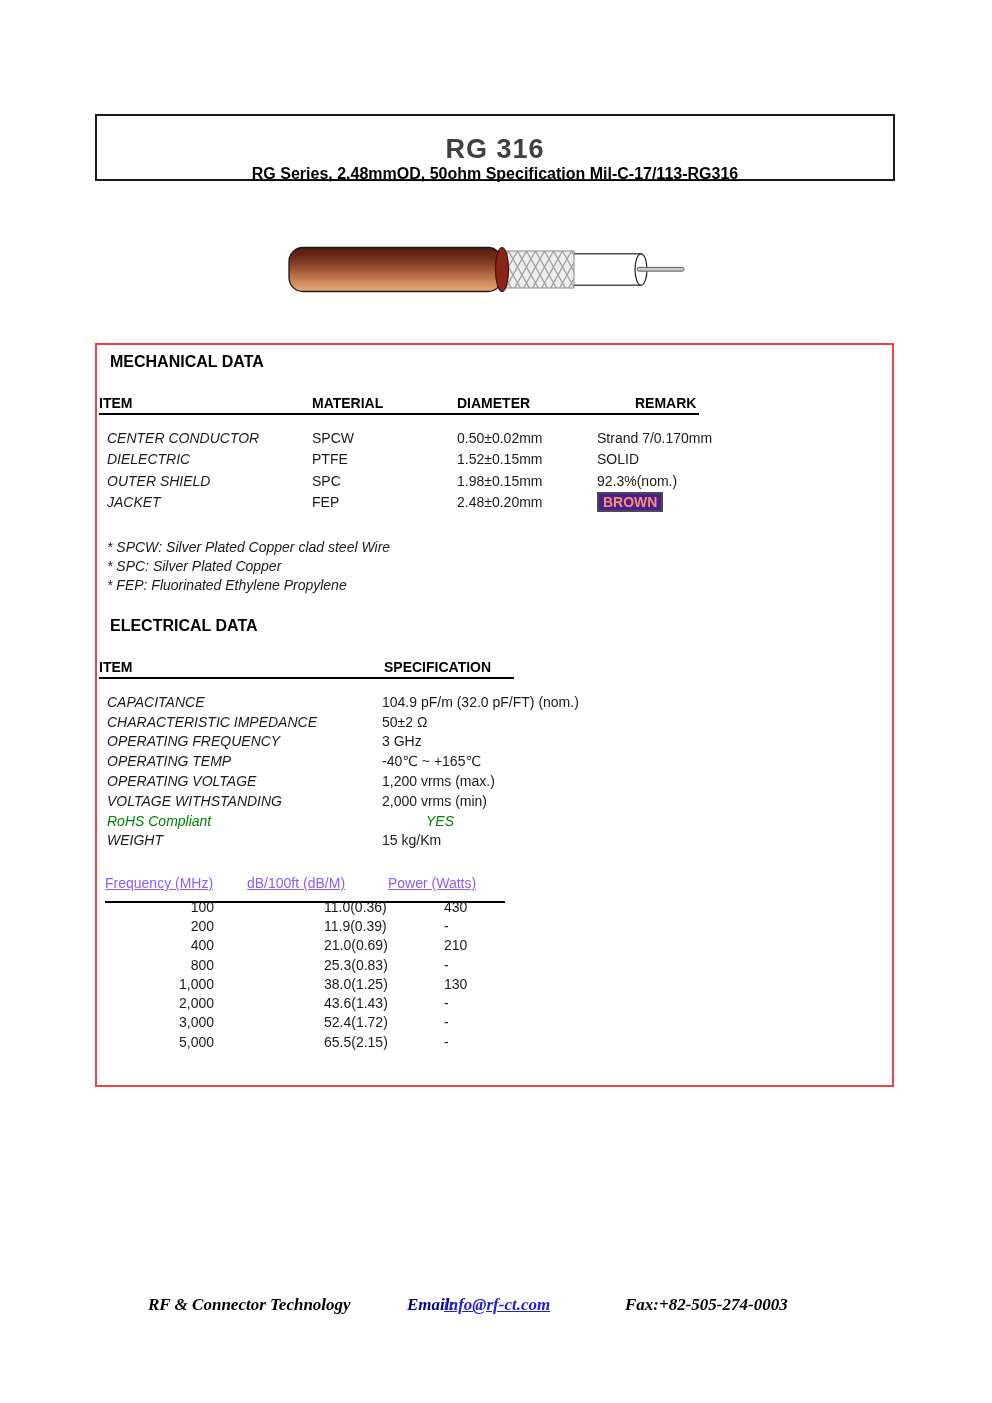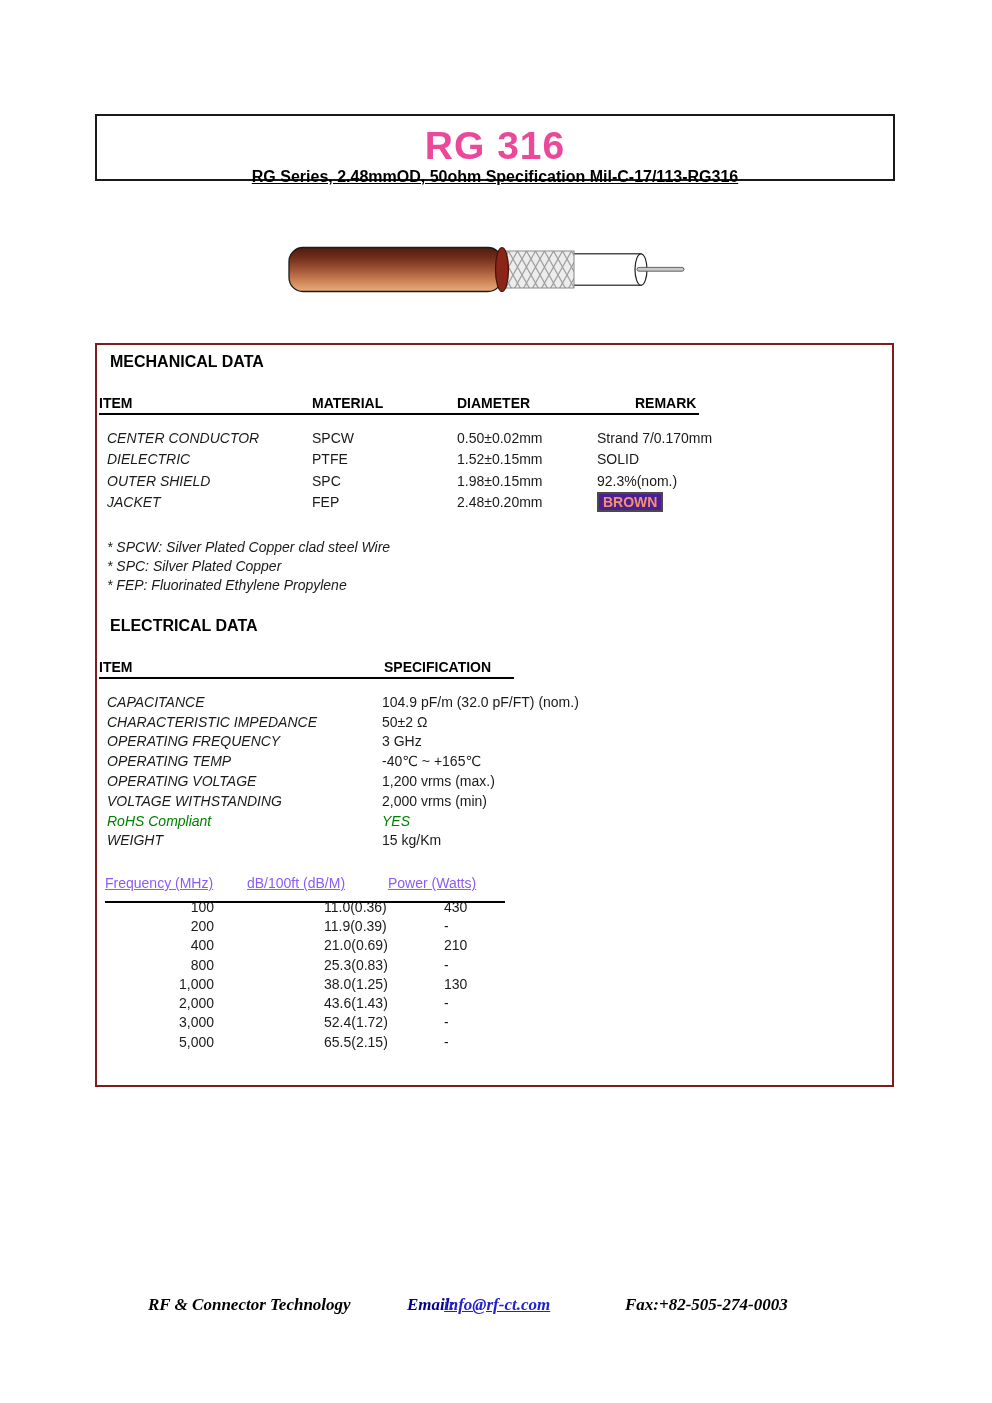--- a/index.html
+++ b/index.html
@@ -2,29 +2,29 @@
 <html><head>
 <meta charset="utf-8">
 <style>
   * { margin:0; padding:0; box-sizing:border-box; }
   body { background:#ffffff; font-family:"Liberation Sans","DejaVu Sans",sans-serif; color:#1a1a1a; }
   .page { position:relative; width:992px; height:1403px; background:#ffffff; overflow:hidden; }
 
   
   .title-box { position:absolute; left:95px; top:114px; width:800px; height:67px;
                border:2px solid #1a1a1a; text-align:center; }
-  .doc-title { font-size:39px; font-weight:bold; letter-spacing:1px; margin-top:8px; color:#ec4899; }
+  .doc-title { font-size:27px; font-weight:bold; letter-spacing:1px; margin-top:18px; color:#404040; }
   .doc-subtitle { font-size:16px; font-weight:bold; text-decoration:underline; color:#000; }
 
   
   .cable { position:absolute; left:288px; top:243px; }
 
   
   .main-box { position:absolute; left:95px; top:343px; width:799px; height:744px;
-              border:2px solid #7f1d1d; }
+              border:2px solid #ef4444; }
   .section-title { position:absolute; left:13px; font-size:16px; font-weight:bold; color:#000; }
   .t-mech { top:8px; }
   .t-elec { top:272px; }
 
   
   .mech-header { position:absolute; left:2px; top:50px; width:600px; display:grid;
                  grid-template-columns:213px 145px 178px auto; font-size:14px; font-weight:bold;
                  color:#000; border-bottom:2px solid #000; padding-bottom:2px; }
   .mech-rows { position:absolute; left:10px; top:82px; width:780px; font-size:14px; }
   .mech-row { display:grid; grid-template-columns:205px 145px 140px auto; height:21.5px; align-items:center; }
@@ -34,21 +34,21 @@
 
   .footnotes { position:absolute; left:10px; top:193px; font-size:14px; font-style:italic; line-height:19px; }
 
   
   .elec-header { position:absolute; left:2px; top:314px; width:415px; display:grid;
                  grid-template-columns:285px auto; font-size:14px; font-weight:bold; color:#000;
                  border-bottom:2px solid #000; padding-bottom:2px; }
   .elec-rows { position:absolute; left:10px; top:347px; width:700px; font-size:14px; }
   .elec-row { display:grid; grid-template-columns:275px auto; height:19.8px; align-items:center; }
   .elec-row.rohs { color:#008000; font-weight:normal; }
-  .elec-row.rohs .cell-spec { font-style:italic; }
+  .elec-row.rohs .cell-spec { font-style:italic;margin-left:44px; }
 
   
   .atten-header { position:absolute; left:8px; top:530px; width:400px; display:grid;
                   grid-template-columns:142px 141px auto; font-size:14px; color:#8b5cf6;
                   border-bottom:2px solid #000; padding-bottom:10px; }
   .atten-header span { text-decoration:underline; }
   .atten-rows { position:absolute; left:8px; top:552px; width:440px; font-size:14px; }
   .atten-row { display:grid; grid-template-columns:109px 230px auto; height:19.3px; align-items:center; }
   .atten-row .freq { text-align:right; }
   .atten-row .db { padding-left:110px; }

